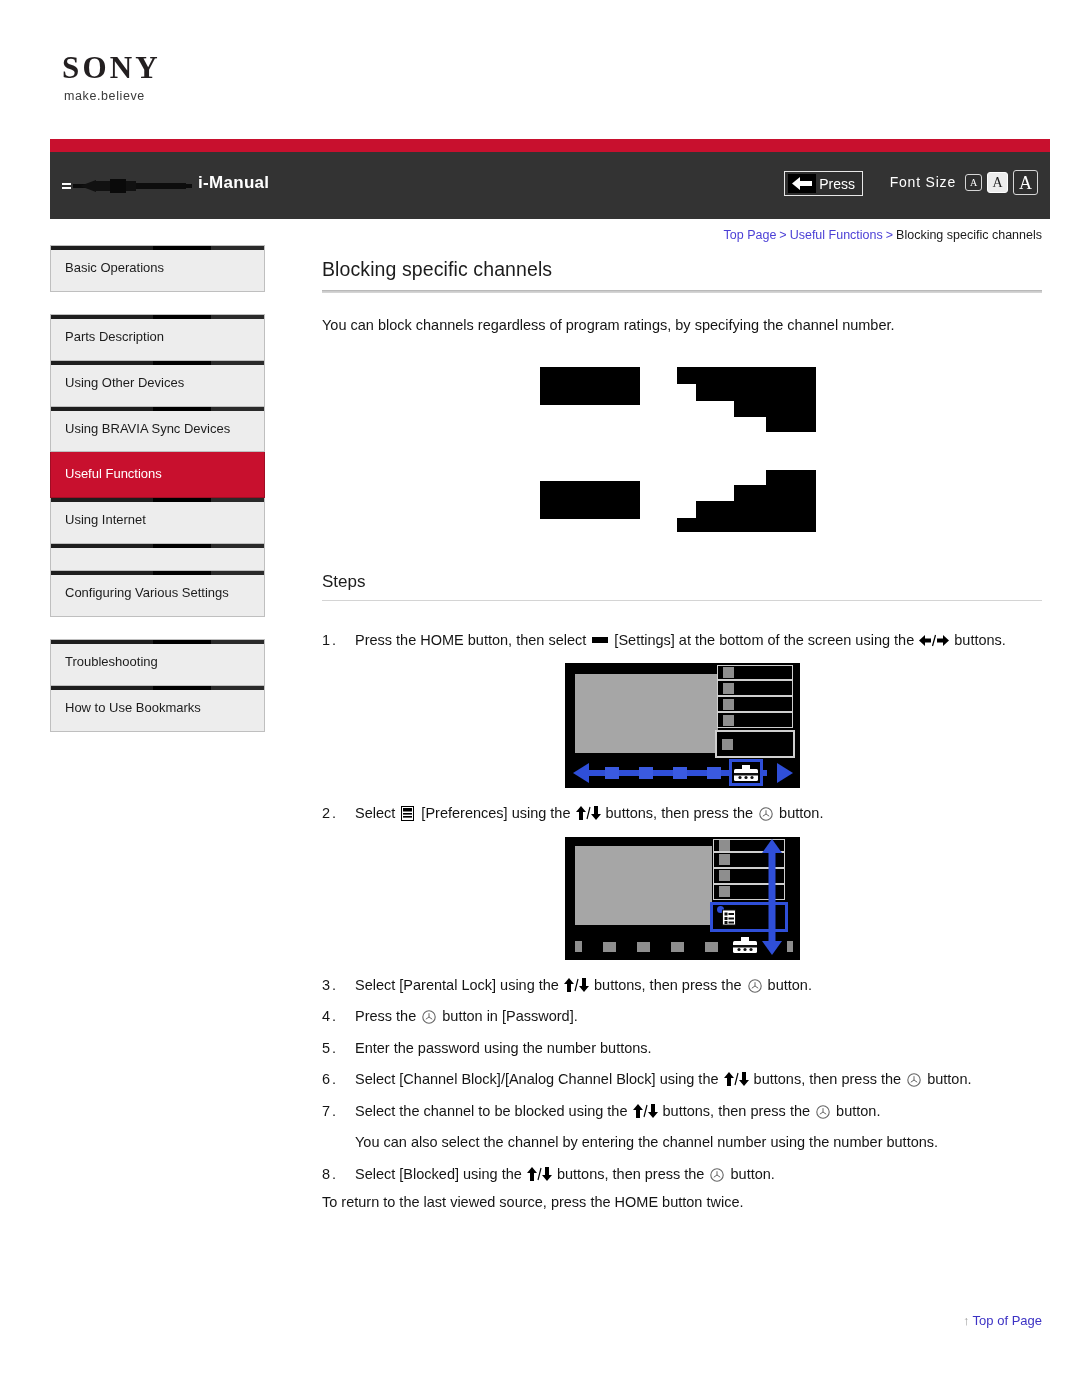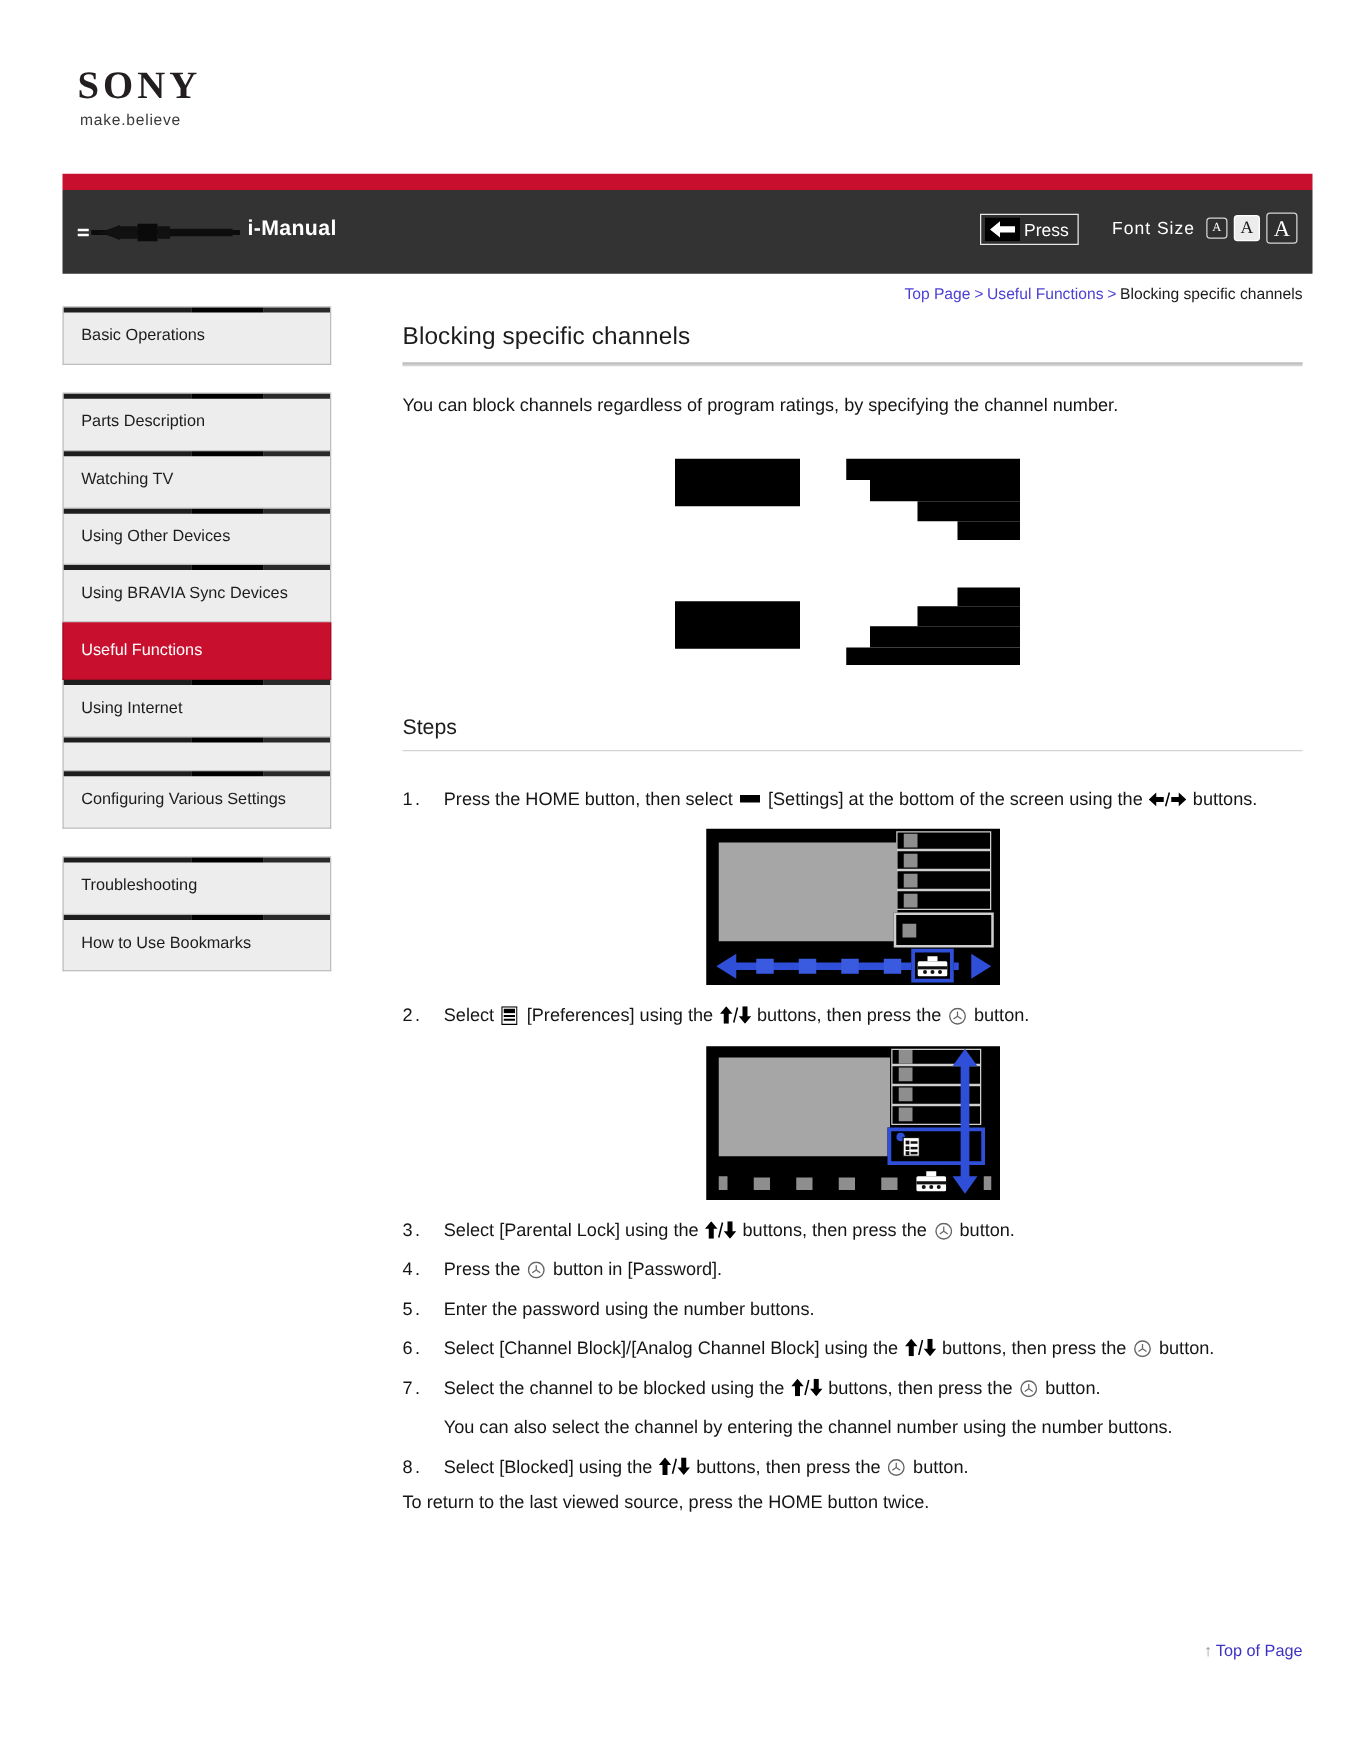--- a/index.html
+++ b/index.html
@@ -216,28 +216,20 @@
     <div class="nav-gap"></div>
 
     <div class="nav-group">
       <div class="nav-item">
         <span class="caps">
             <i class="c1"></i>
             <i class="c2"></i>
             <i class="c3"></i>
           </span>
         <span class="lbl">Parts Description</span>
-      </div>
-      <div class="nav-item">
-        <span class="caps">
-            <i class="c1"></i>
-            <i class="c2"></i>
-            <i class="c3"></i>
-          </span>
-        <span class="lbl">Watching TV</span>
       </div>
       <div class="nav-item">
         <span class="caps">
             <i class="c1"></i>
             <i class="c2"></i>
             <i class="c3"></i>
           </span>
         <span class="lbl">Using Other Devices</span>
       </div>
       <div class="nav-item">

